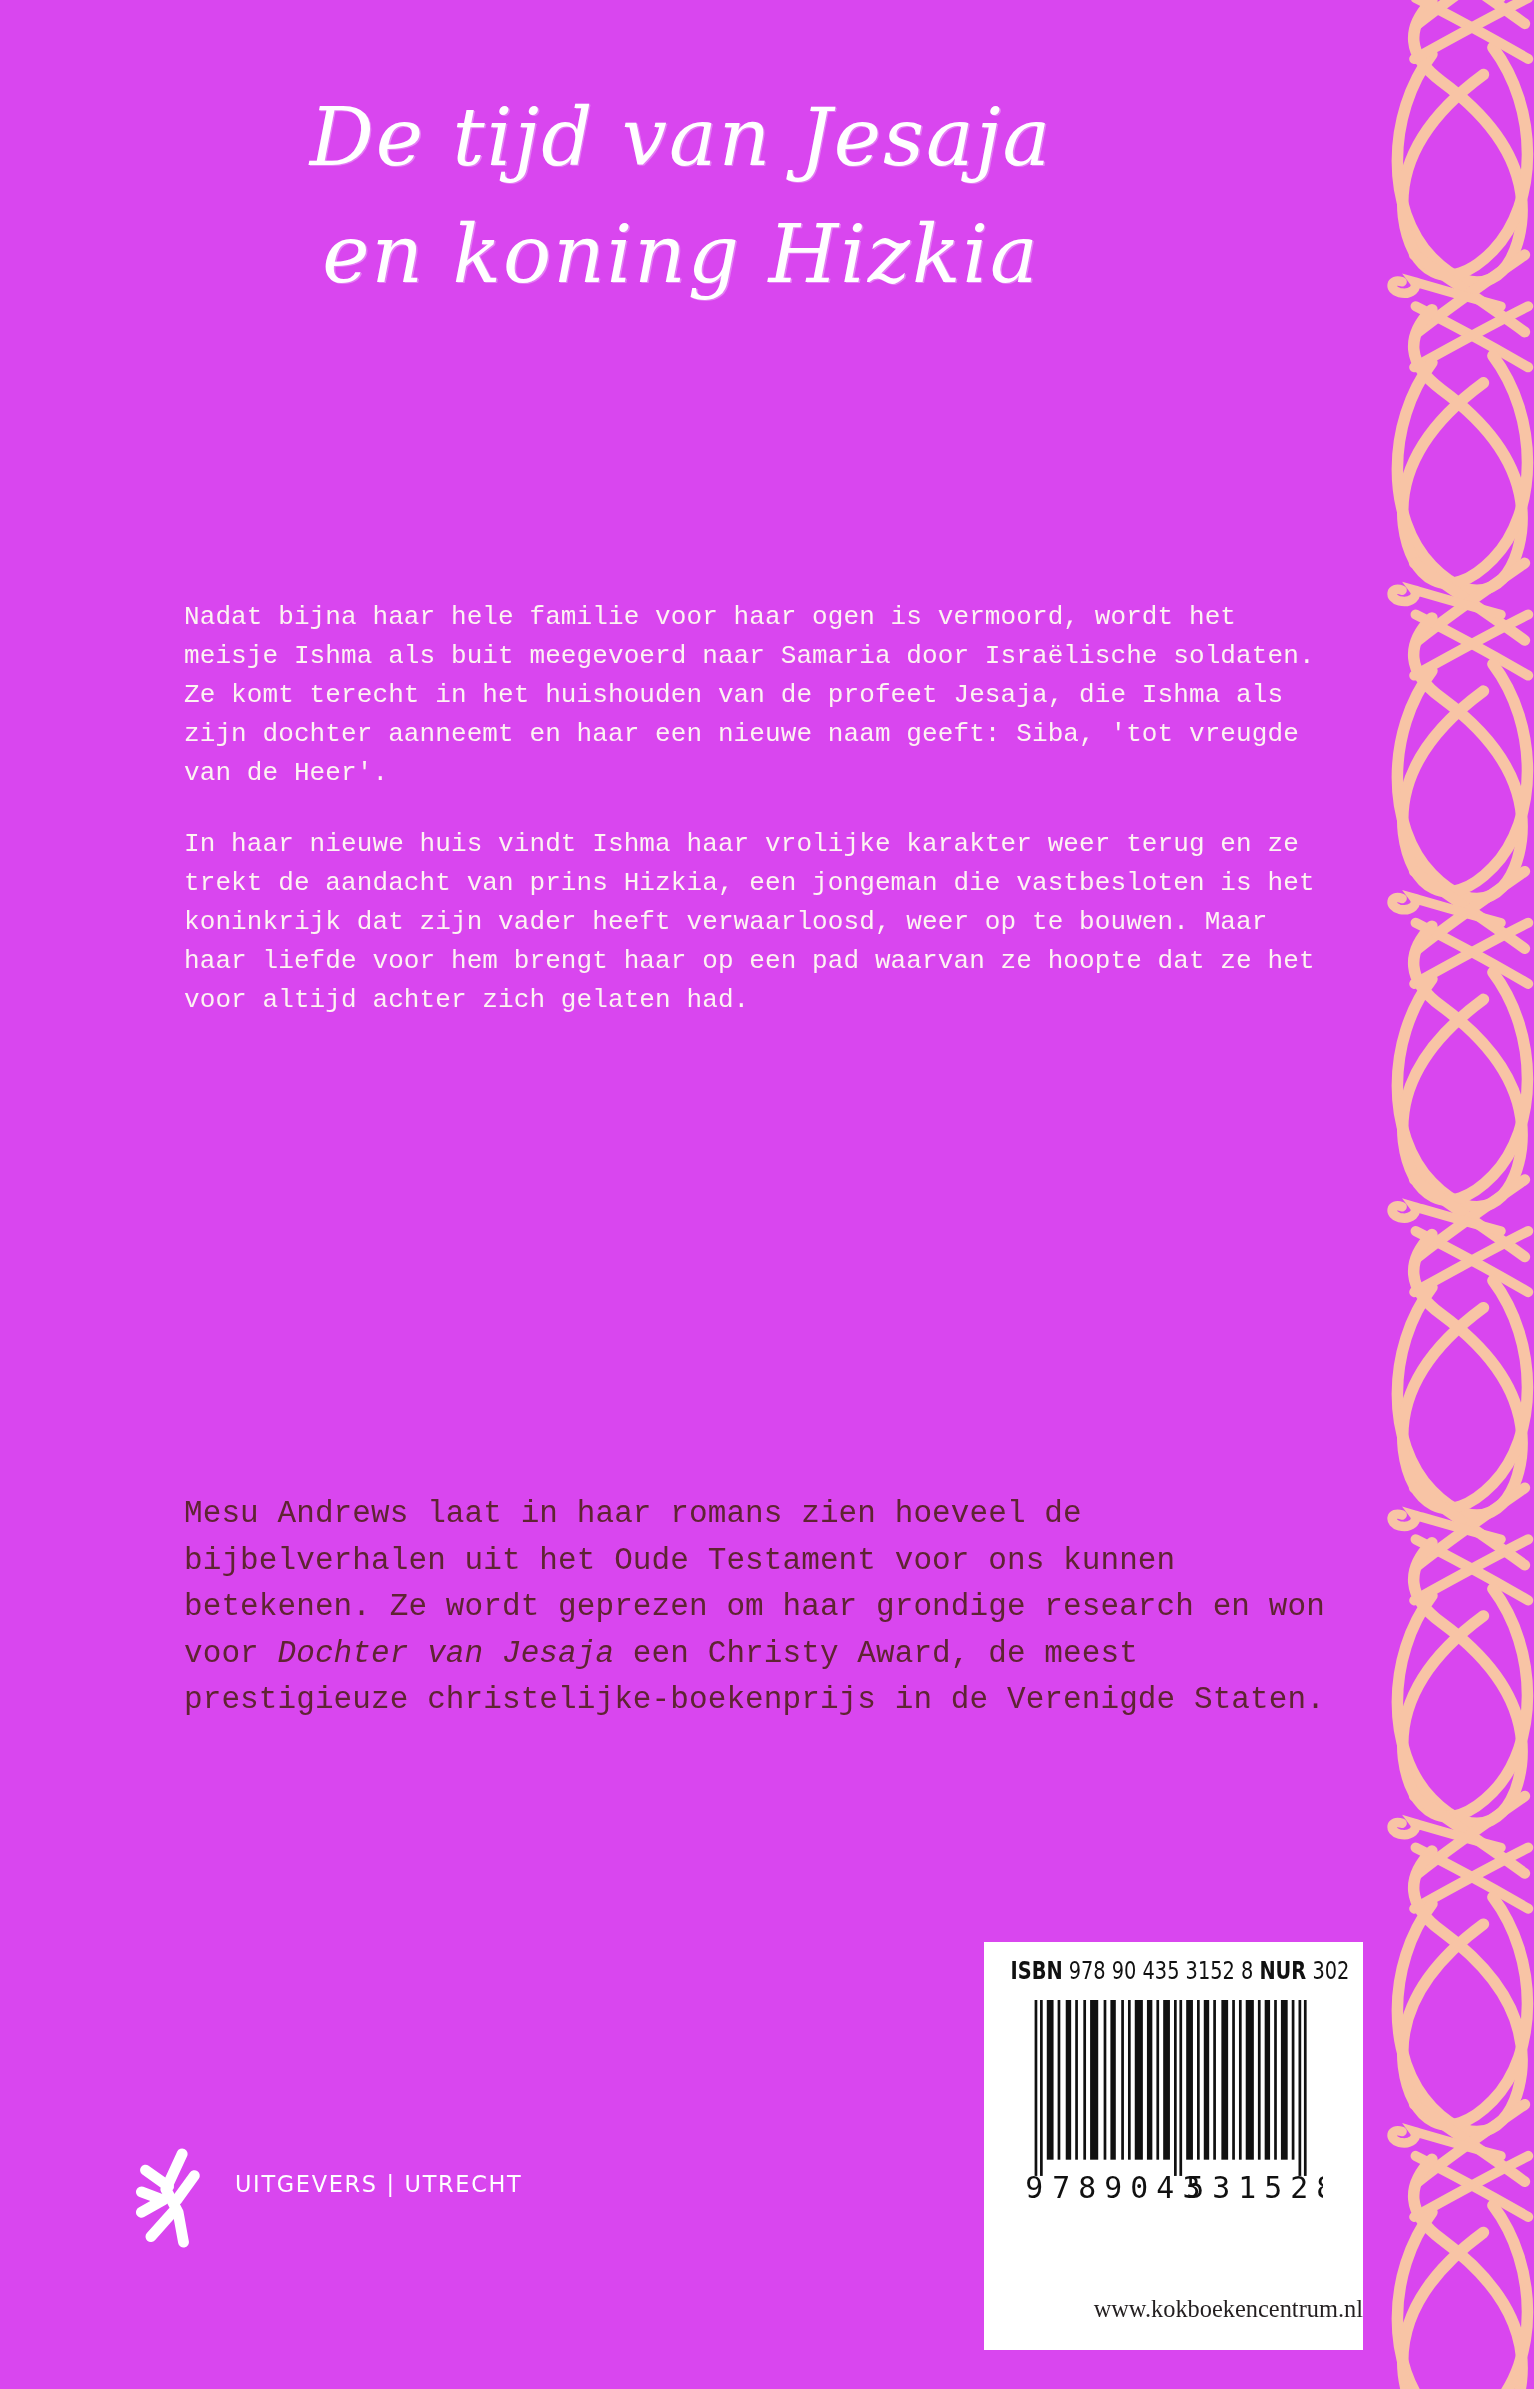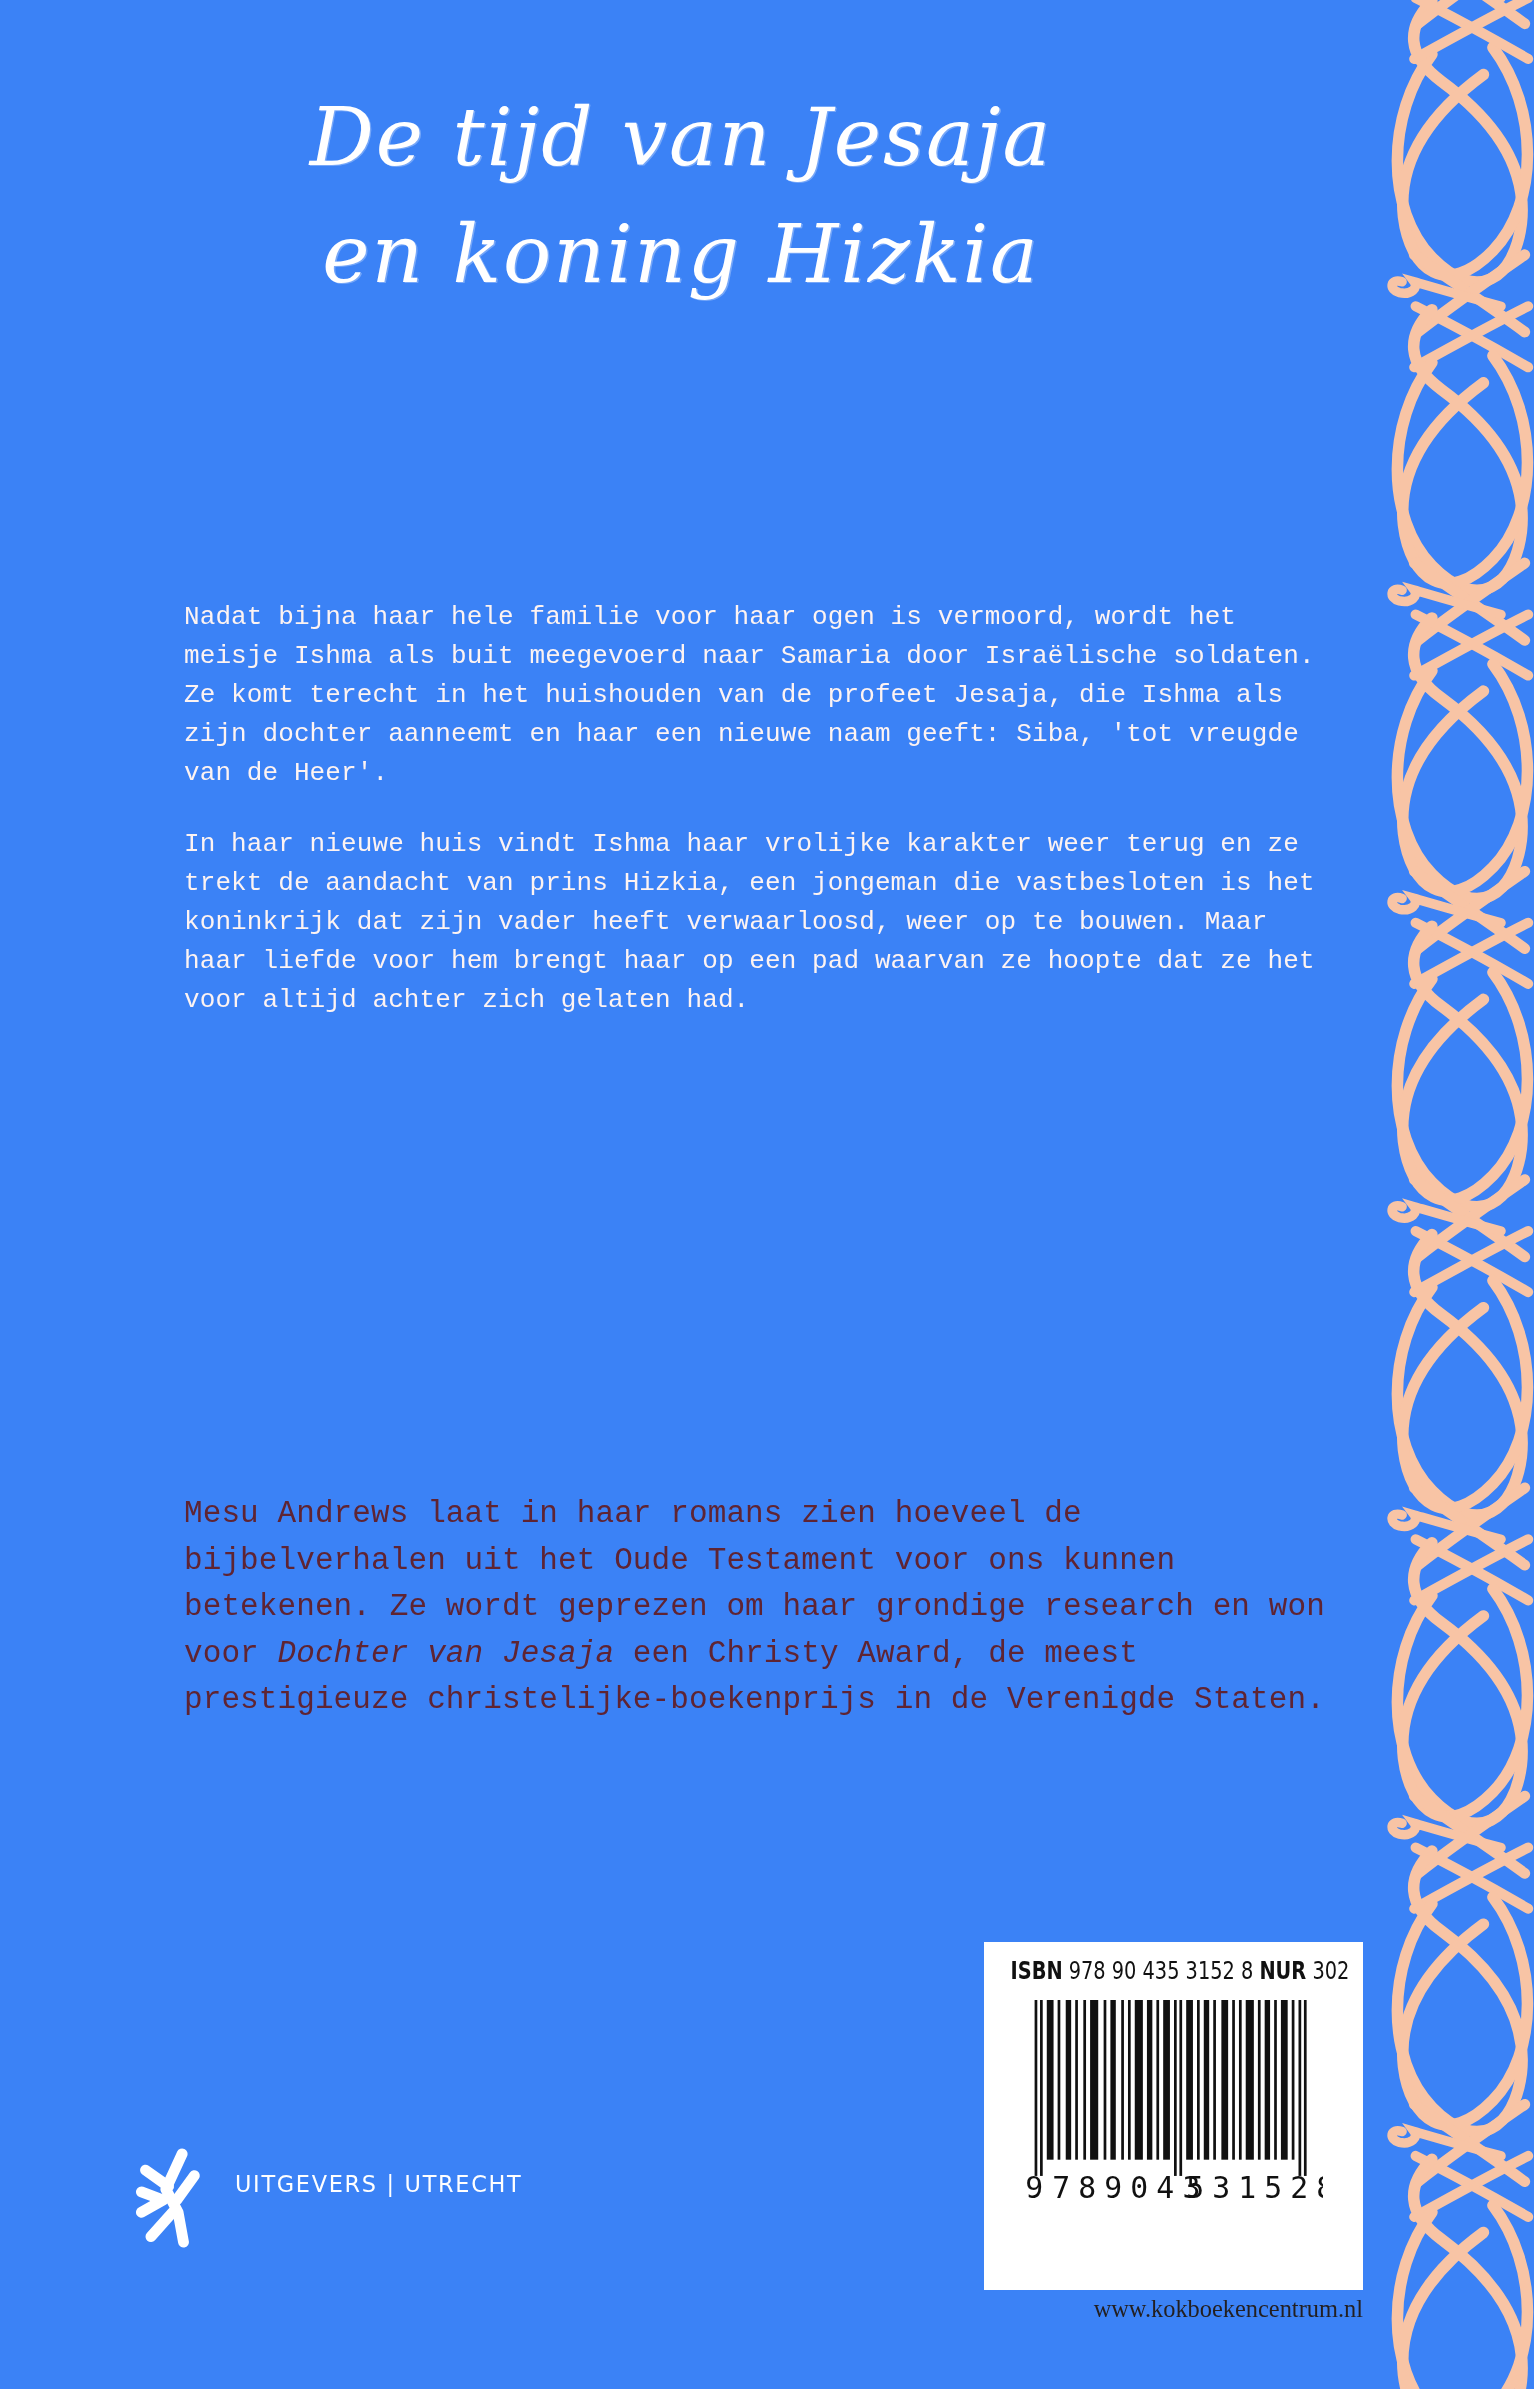--- a/index.html
+++ b/index.html
@@ -4,21 +4,21 @@
 <style>
   html, body {
     margin: 0;
     padding: 0;
     background: #ffffff;
   }
   .cover {
     position: relative;
     width: 1535px;
     height: 2389px;
-    background: #3b82f6;
+    background: #d946ef;
     overflow: hidden;
     font-family: "Liberation Serif", serif;
   }
 
   
   .ornament {
     position: absolute;
     top: 0;
     right: 0;
     width: 156px;
@@ -108,21 +108,21 @@
     letter-spacing: 1.7px;
     margin-top: 8.8px;
   }
 
   
   .barcode-box {
     position: absolute;
     left: 984px;
     top: 1942px;
     width: 379px;
-    height: 348px;
+    height: 408px;
     background: #ffffff;
     box-sizing: border-box;
     padding: 13.6px 0 0 0;
   }
   .isbn-line {
     text-align: center;
     font-family: "DejaVu Sans Condensed", "DejaVu Sans", "Liberation Sans", sans-serif;
     font-size: 25px;
     color: #111111;
     white-space: nowrap;

